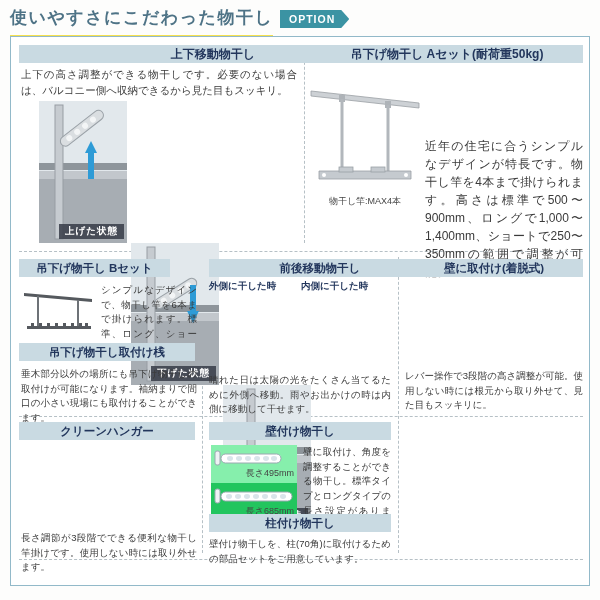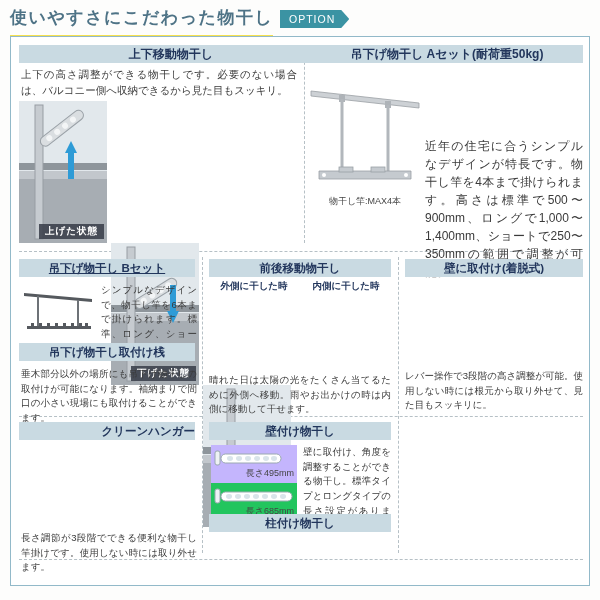--- a/index.html
+++ b/index.html
@@ -8,44 +8,44 @@
     font-family:"Liberation Sans","DejaVu Sans",sans-serif;
     color:#3a3a3a;overflow:hidden;
   }
   .abs{position:absolute;}
   
   .page-title{
     font-size:17px;font-weight:bold;color:#4e7386;letter-spacing:1.5px;
     border-bottom:5px solid #f6e14e;padding-bottom:6px;display:inline-block;
   }
   .option-badge{
-    display:inline-block;background:#3b93a3;color:#fff;font-weight:normal;
+    display:inline-block;background:#3b93a3;color:#fff;font-weight:bold;
     font-size:10.5px;letter-spacing:1px;padding:3px 14px 3px 9px;
     clip-path:polygon(0 0,calc(100% - 8px) 0,100% 50%,calc(100% - 8px) 100%,0 100%);
   }
   
   .frame{
     left:10px;top:36px;width:580px;height:550px;
     border:1px solid #92b9c9;background:#fff;box-sizing:border-box;
   }
   .tbar{
     background:#c9dae2;color:#22365c;font-weight:bold;font-size:12px;
     text-align:center;line-height:18px;height:18px;overflow:hidden;white-space:nowrap;
   }
   .tbar.small{font-size:11.5px;}
   .txt{font-size:10.5px;line-height:1.5;color:#3a3a3a;text-align:justify;}
   .txt.sm{font-size:9.5px;line-height:1.55;}
   .vsep{border-left:1px dashed #b6c0c6;width:0;}
   .hsep{border-top:1px dashed #b6c0c6;height:0;}
-  .photo{position:relative;overflow:hidden;background:#4c1d95;}
+  .photo{position:relative;overflow:hidden;background:#4c1d95;margin-left:20px;}
   .plabel{
     position:absolute;right:3px;bottom:4px;background:rgba(58,63,74,.88);
     color:#fff;font-size:9.5px;font-weight:bold;padding:1px 6px;letter-spacing:1px;
   }
-  .sublabel{font-size:9.5px;font-weight:bold;color:#22365c;text-align:center;}
+  .sublabel{font-size:9.5px;font-weight:bold;color:#22365c;text-align:left;}
   .caption{font-size:9px;color:#444;}
   .footnote{font-size:9.5px;color:#333;}
   svg{display:block;}
 </style>
 </head>
 <body>
 
 <div class="abs" style="left:10px;top:6px;">
   <span class="page-title">使いやすさにこだわった物干し</span>
 </div>
@@ -55,21 +55,21 @@
 
 <div class="abs frame">
 
   <div class="abs vsep" style="left:293px;top:10px;height:196px;"></div>
   <div class="abs hsep" style="left:8px;top:214px;width:564px;"></div>
   <div class="abs vsep" style="left:191px;top:220px;height:296px;"></div>
   <div class="abs vsep" style="left:387px;top:220px;height:296px;"></div>
   <div class="abs hsep" style="left:8px;top:379px;width:564px;"></div>
   <div class="abs hsep" style="left:8px;top:522px;width:564px;"></div>
 
-  <div class="abs tbar" style="left:8px;top:8px;width:304px;">上下移動物干し</div>
+  <div class="abs tbar" style="left:8px;top:8px;width:304px;padding-left:42px;">上下移動物干し</div>
   <div class="abs txt" style="left:10px;top:30px;width:276px;font-size:10.5px;">上下の高さ調整ができる物干しです。必要のない場合は、バルコニー側へ収納できるから見た目もスッキリ。</div>
 
   <div class="abs photo" style="left:8px;top:64px;width:88px;height:142px;">
     <svg width="88" height="142" viewBox="0 0 88 142">
       <rect x="0" y="0" width="88" height="70" fill="#e2e8ec"></rect>
       <rect x="0" y="70" width="88" height="72" fill="#a7adb3"></rect>
       <rect x="0" y="70" width="88" height="8" fill="#c2c7cc"></rect>
       <rect x="0" y="62" width="88" height="7" fill="#8e959b"></rect>
       <rect x="16" y="4" width="8" height="134" fill="#c6cbd0" stroke="#979da3" stroke-width="1"></rect>
       <g transform="rotate(-38 24 42)">
@@ -138,21 +138,21 @@
       <path d="M10 100 h92 v8 h-92 z" fill="#c5cacf" stroke="#9aa0a5" stroke-width="0.8"></path>
       <rect x="30" y="96" width="14" height="5" fill="#c5cacf" stroke="#9aa0a5" stroke-width="0.8"></rect>
       <rect x="62" y="96" width="14" height="5" fill="#c5cacf" stroke="#9aa0a5" stroke-width="0.8"></rect>
       <circle cx="15" cy="104" r="2" fill="#fff"></circle>
         <circle cx="97" cy="104" r="2" fill="#fff"></circle>
     </svg>
     <div class="caption" style="text-align:center;margin-top:2px;">物干し竿:MAX4本</div>
   </div>
   <div class="abs txt" style="left:414px;top:100px;width:158px;font-size:12px;">近年の住宅に合うシンプルなデザインが特長です。物干し竿を4本まで掛けられます。高さは標準で500〜900mm、ロングで1,000〜1,400mm、ショートで250〜350mmの範囲で調整が可能。</div>
 
-  <div class="abs tbar small" style="left:8px;top:222px;width:176px;text-decoration:underline;">吊下げ物干し Bセット</div>
+  <div class="abs tbar small" style="left:8px;top:222px;width:151px;">吊下げ物干し Bセット</div>
   <div class="abs" style="left:10px;top:248px;width:74px;height:52px;background:#fff;">
     <svg width="74" height="52" viewBox="0 0 74 52">
       <polygon points="3,8 71,14 71,17 3,11" fill="#55595e"></polygon>
       <rect x="16" y="11" width="2" height="30" fill="#6d7277"></rect>
       <rect x="56" y="15" width="2" height="26" fill="#6d7277"></rect>
       <rect x="6" y="41" width="64" height="3" fill="#55595e"></rect>
       <g fill="#55595e">
         <rect x="10" y="38" width="3" height="3"></rect>
           <rect x="18" y="38" width="3" height="3"></rect>
         <rect x="26" y="38" width="3" height="3"></rect>
@@ -162,37 +162,37 @@
         <rect x="58" y="38" width="3" height="3"></rect>
           <rect x="64" y="38" width="3" height="3"></rect>
       </g>
     </svg>
   </div>
   <div class="abs txt sm" style="left:90px;top:246px;width:96px;">シンプルなデザインで、物干し竿を6本まで掛けられます。標準、ロング、ショートの3サイズ設定。</div>
 
   <div class="abs tbar small" style="left:8px;top:306px;width:176px;">吊下げ物干し取付け桟</div>
   <div class="abs txt sm" style="left:10px;top:330px;width:176px;">垂木部分以外の場所にも吊下げ物干しの取付けが可能になります。袖納まりで間口の小さい現場にも取付けることができます。</div>
 
-  <div class="abs tbar small" style="left:198px;top:222px;width:182px;">前後移動物干し</div>
+  <div class="abs tbar small" style="left:198px;top:222px;width:182px;padding-left:20px;">前後移動物干し</div>
   <div class="abs sublabel" style="left:198px;top:243px;width:90px;">外側に干した時</div>
   <div class="abs sublabel" style="left:290px;top:243px;width:90px;">内側に干した時</div>
 
   <div class="abs txt sm" style="left:198px;top:336px;width:182px;">晴れた日は太陽の光をたくさん当てるために外側へ移動。雨やお出かけの時は内側に移動して干せます。</div>
 
   <div class="abs tbar small" style="left:394px;top:222px;width:178px;">壁に取付け(着脱式)</div>
 
   <div class="abs txt sm" style="left:394px;top:332px;width:178px;">レバー操作で3段階の高さ調整が可能。使用しない時には根元から取り外せて、見た目もスッキリに。</div>
 
-  <div class="abs tbar small" style="left:8px;top:385px;width:176px;text-align:right;">クリーンハンガー</div>
+  <div class="abs tbar small" style="left:8px;top:385px;width:176px;">クリーンハンガー</div>
 
   <div class="abs txt sm" style="left:10px;top:494px;width:176px;">長さ調節が3段階でできる便利な物干し竿掛けです。使用しない時には取り外せます。</div>
 
   <div class="abs tbar small" style="left:198px;top:385px;width:182px;">壁付け物干し</div>
   <div class="abs" style="left:200px;top:408px;width:86px;">
-    <div style="background:#c4b5fd;padding:4px 3px 18px 3px;">
+    <div style="background:#86efac;padding:4px 3px 18px 3px;">
       <svg width="80" height="18" viewBox="0 0 80 18">
         <rect x="1" y="2" width="5" height="14" rx="2" fill="#eef2f4" stroke="#9aa8b0"></rect>
         <rect x="7" y="5" width="60" height="9" rx="4.5" fill="#fff" stroke="#9aa8b0"></rect>
         <ellipse cx="16" cy="9.5" rx="3" ry="2.4" fill="#d9e4ea"></ellipse>
           <ellipse cx="25" cy="9.5" rx="3" ry="2.4" fill="#d9e4ea"></ellipse>
         <ellipse cx="34" cy="9.5" rx="3" ry="2.4" fill="#d9e4ea"></ellipse>
           <ellipse cx="43" cy="9.5" rx="3" ry="2.4" fill="#d9e4ea"></ellipse>
         <ellipse cx="52" cy="9.5" rx="3" ry="2.4" fill="#d9e4ea"></ellipse>
           <ellipse cx="60" cy="9.5" rx="3" ry="2.4" fill="#d9e4ea"></ellipse>
       </svg>
@@ -211,16 +211,17 @@
         <ellipse cx="51" cy="9.5" rx="3" ry="2.4" fill="#d9e4ea"></ellipse>
           <ellipse cx="60" cy="9.5" rx="3" ry="2.4" fill="#d9e4ea"></ellipse>
         <ellipse cx="69" cy="9.5" rx="3" ry="2.4" fill="#d9e4ea"></ellipse>
       </svg>
       <div class="caption" style="text-align:right;">長さ685mm</div>
     </div>
   </div>
   <div class="abs txt sm" style="left:292px;top:408px;width:88px;">壁に取付け、角度を調整することができる物干し。標準タイプとロングタイプの長さ設定があります。</div>
 
   <div class="abs tbar small" style="left:198px;top:477px;width:182px;">柱付け物干し</div>
+  <div class="abs txt sm" style="left:198px;top:500px;width:182px;">壁付け物干しを、柱(70角)に取付けるための部品セットをご用意しています。</div>
 
 
 
 </div>
 
 </body></html>

